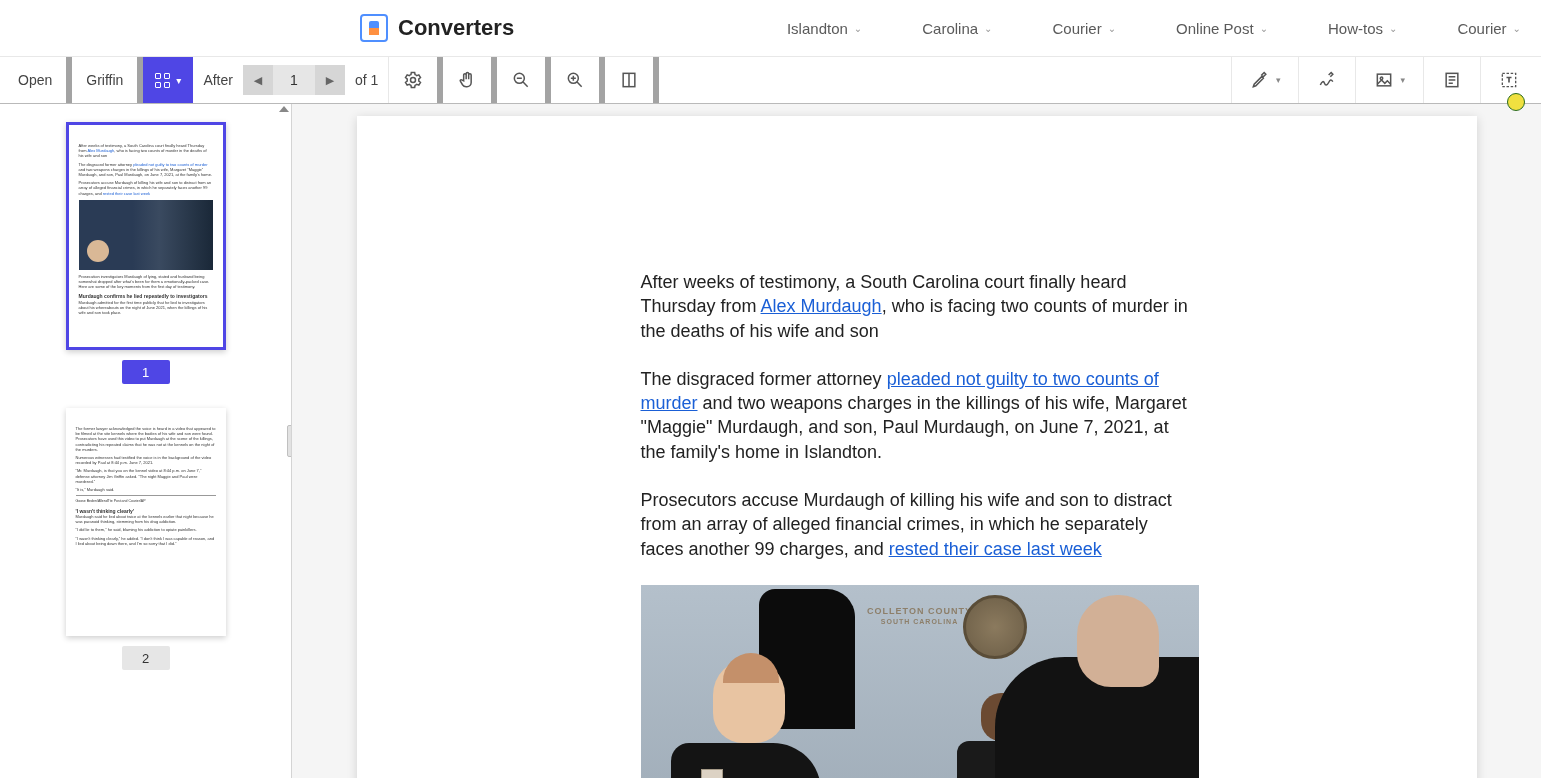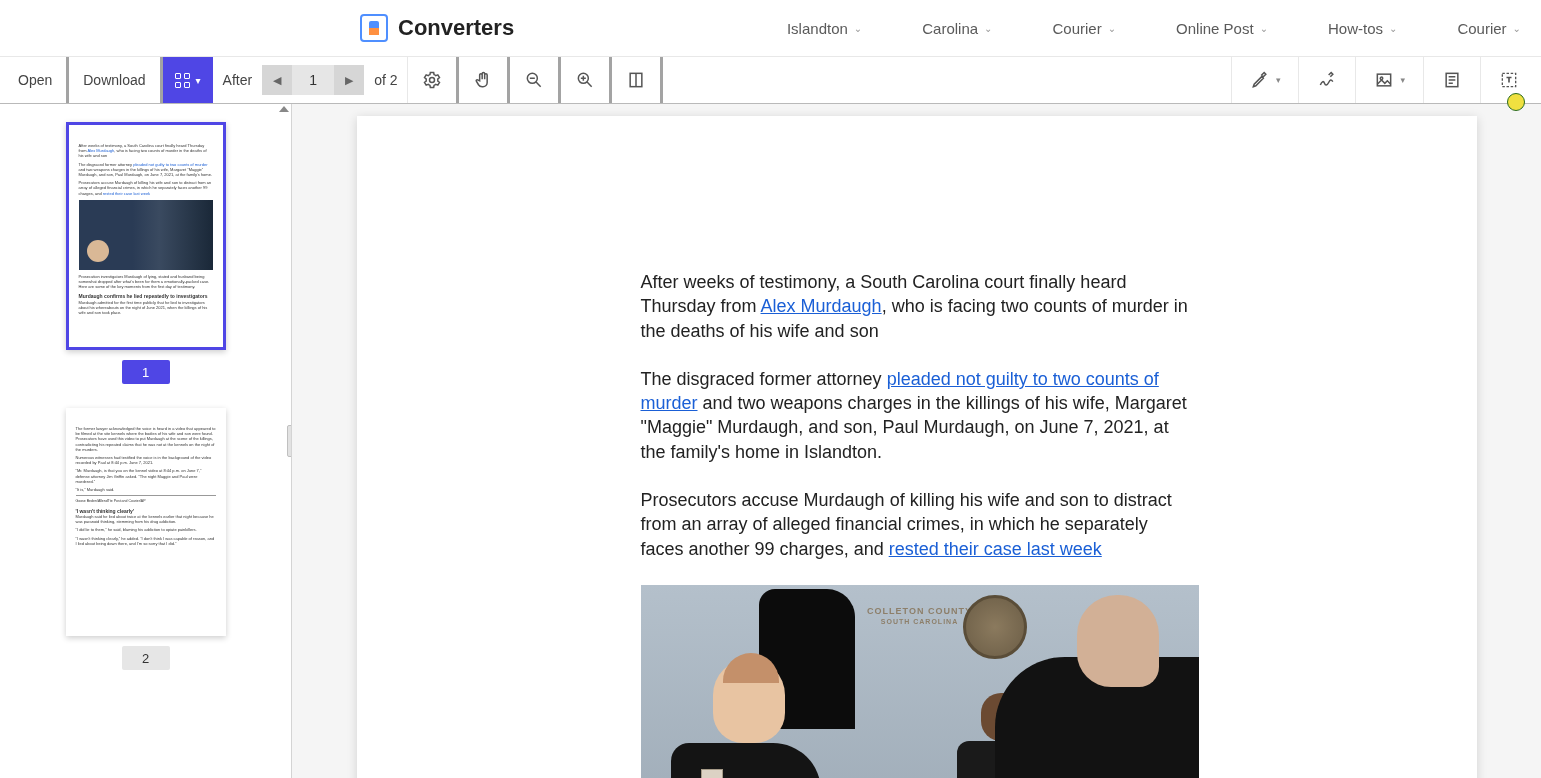--- a/index.html
+++ b/index.html
@@ -10,21 +10,21 @@
 .brand { display: flex; align-items: center; gap: 10px; margin-left: 340px; }
 .brand-logo { width: 28px; height: 28px; background: #fff; border: 2px solid #4f8fff; border-radius: 4px; position: relative; display: flex; align-items: center; justify-content: center; }
 .brand-logo::after { content: ''; width: 10px; height: 14px; background: linear-gradient(#4f8fff 50%, #ff9040 50%); border-radius: 2px 2px 0 0; }
 .brand-text { font-size: 22px; font-weight: 700; color: #222; }
 .nav-links { margin-left: auto; display: flex; gap: 60px; color: #5a5a5a; font-size: 15px; }
 .nav-link { display: flex; align-items: center; gap: 6px; cursor: pointer; }
 .chev { font-size: 10px; color: #999; }
 
 
 .toolbar { height: 48px; border-top: 1px solid #e8e8e8; border-bottom: 1px solid #b9b9b9; display: flex; align-items: center; padding: 0 4px; font-size: 14px; color: #444; }
-.tbtn { height: 46px; display: flex; align-items: center; justify-content: center; border-right: 3px solid #a3a3a3; padding: 0 14px; cursor: pointer; }
+.tbtn { height: 46px; display: flex; align-items: center; justify-content: center; border-right: 6px solid #a3a3a3; padding: 0 14px; cursor: pointer; }
 .tbtn.icon-only { padding: 0 14px; }
 .view-btn { background: #4f46e5; color: #fff; display: flex; align-items: center; gap: 6px; padding: 0 12px; height: 46px; }
 .view-btn .dots { display: grid; grid-template-columns: 6px 6px; gap: 3px; }
 .view-btn .dots span { width: 6px; height: 6px; border: 1.5px solid #fff; border-radius: 1px; }
 .view-btn .caret { font-size: 10px; }
 .page-group { display: flex; align-items: center; gap: 10px; padding: 0 10px; border-right: 1px solid #e8e8e8; height: 46px; }
 .page-box { display: flex; align-items: center; background: #e6e6e6; border-radius: 2px; }
 .page-box .arrow { width: 30px; height: 30px; background: #d6d6d6; display: flex; align-items: center; justify-content: center; cursor: pointer; font-size: 11px; color: #666; }
 .page-box input { width: 42px; height: 30px; border: none; background: #e6e6e6; text-align: center; font-size: 14px; color: #333; }
 .ici { width: 20px; height: 20px; display: flex; align-items: center; justify-content: center; color: #555; }
@@ -112,38 +112,38 @@
       </div>
     <div class="nav-link">
         <span>Courier</span>
         <span class="chev">⌄</span>
       </div>
   </div>
 </div>
 
 <div class="toolbar">
   <div class="tbtn">Open</div>
-  <div class="tbtn">Download</div>
+  <div class="tbtn">Griffin</div>
   <div class="view-btn">
     <div class="dots">
         <span></span>
         <span></span>
         <span></span>
         <span></span>
       </div>
     <span class="caret">▾</span>
   </div>
   <div class="page-group">
     <span>After</span>
     <div class="page-box">
       <div class="arrow">◀</div>
       <input value="1" style="">
       <div class="arrow">▶</div>
     </div>
-    <span>of 2</span>
+    <span>of 1</span>
   </div>
   <div class="tbtn icon-only">
       <span class="ici">
         <svg viewBox="0 0 24 24" fill="none" stroke="#555" stroke-width="1.8">
           <circle cx="12" cy="12" r="3"></circle>
           <path d="M19 12a7 7 0 0 0-.1-1.2l2.1-1.6-2-3.4-2.5 1a7 7 0 0 0-2-1.2L14 3h-4l-.5 2.6a7 7 0 0 0-2 1.2l-2.5-1-2 3.4 2.1 1.6A7 7 0 0 0 5 12c0 .4 0 .8.1 1.2L3 14.8l2 3.4 2.5-1c.6.5 1.3.9 2 1.2L10 21h4l.5-2.6c.7-.3 1.4-.7 2-1.2l2.5 1 2-3.4-2.1-1.6c.1-.4.1-.8.1-1.2z"></path>
         </svg>
       </span>
     </div>
   <div class="tbtn icon-only">

